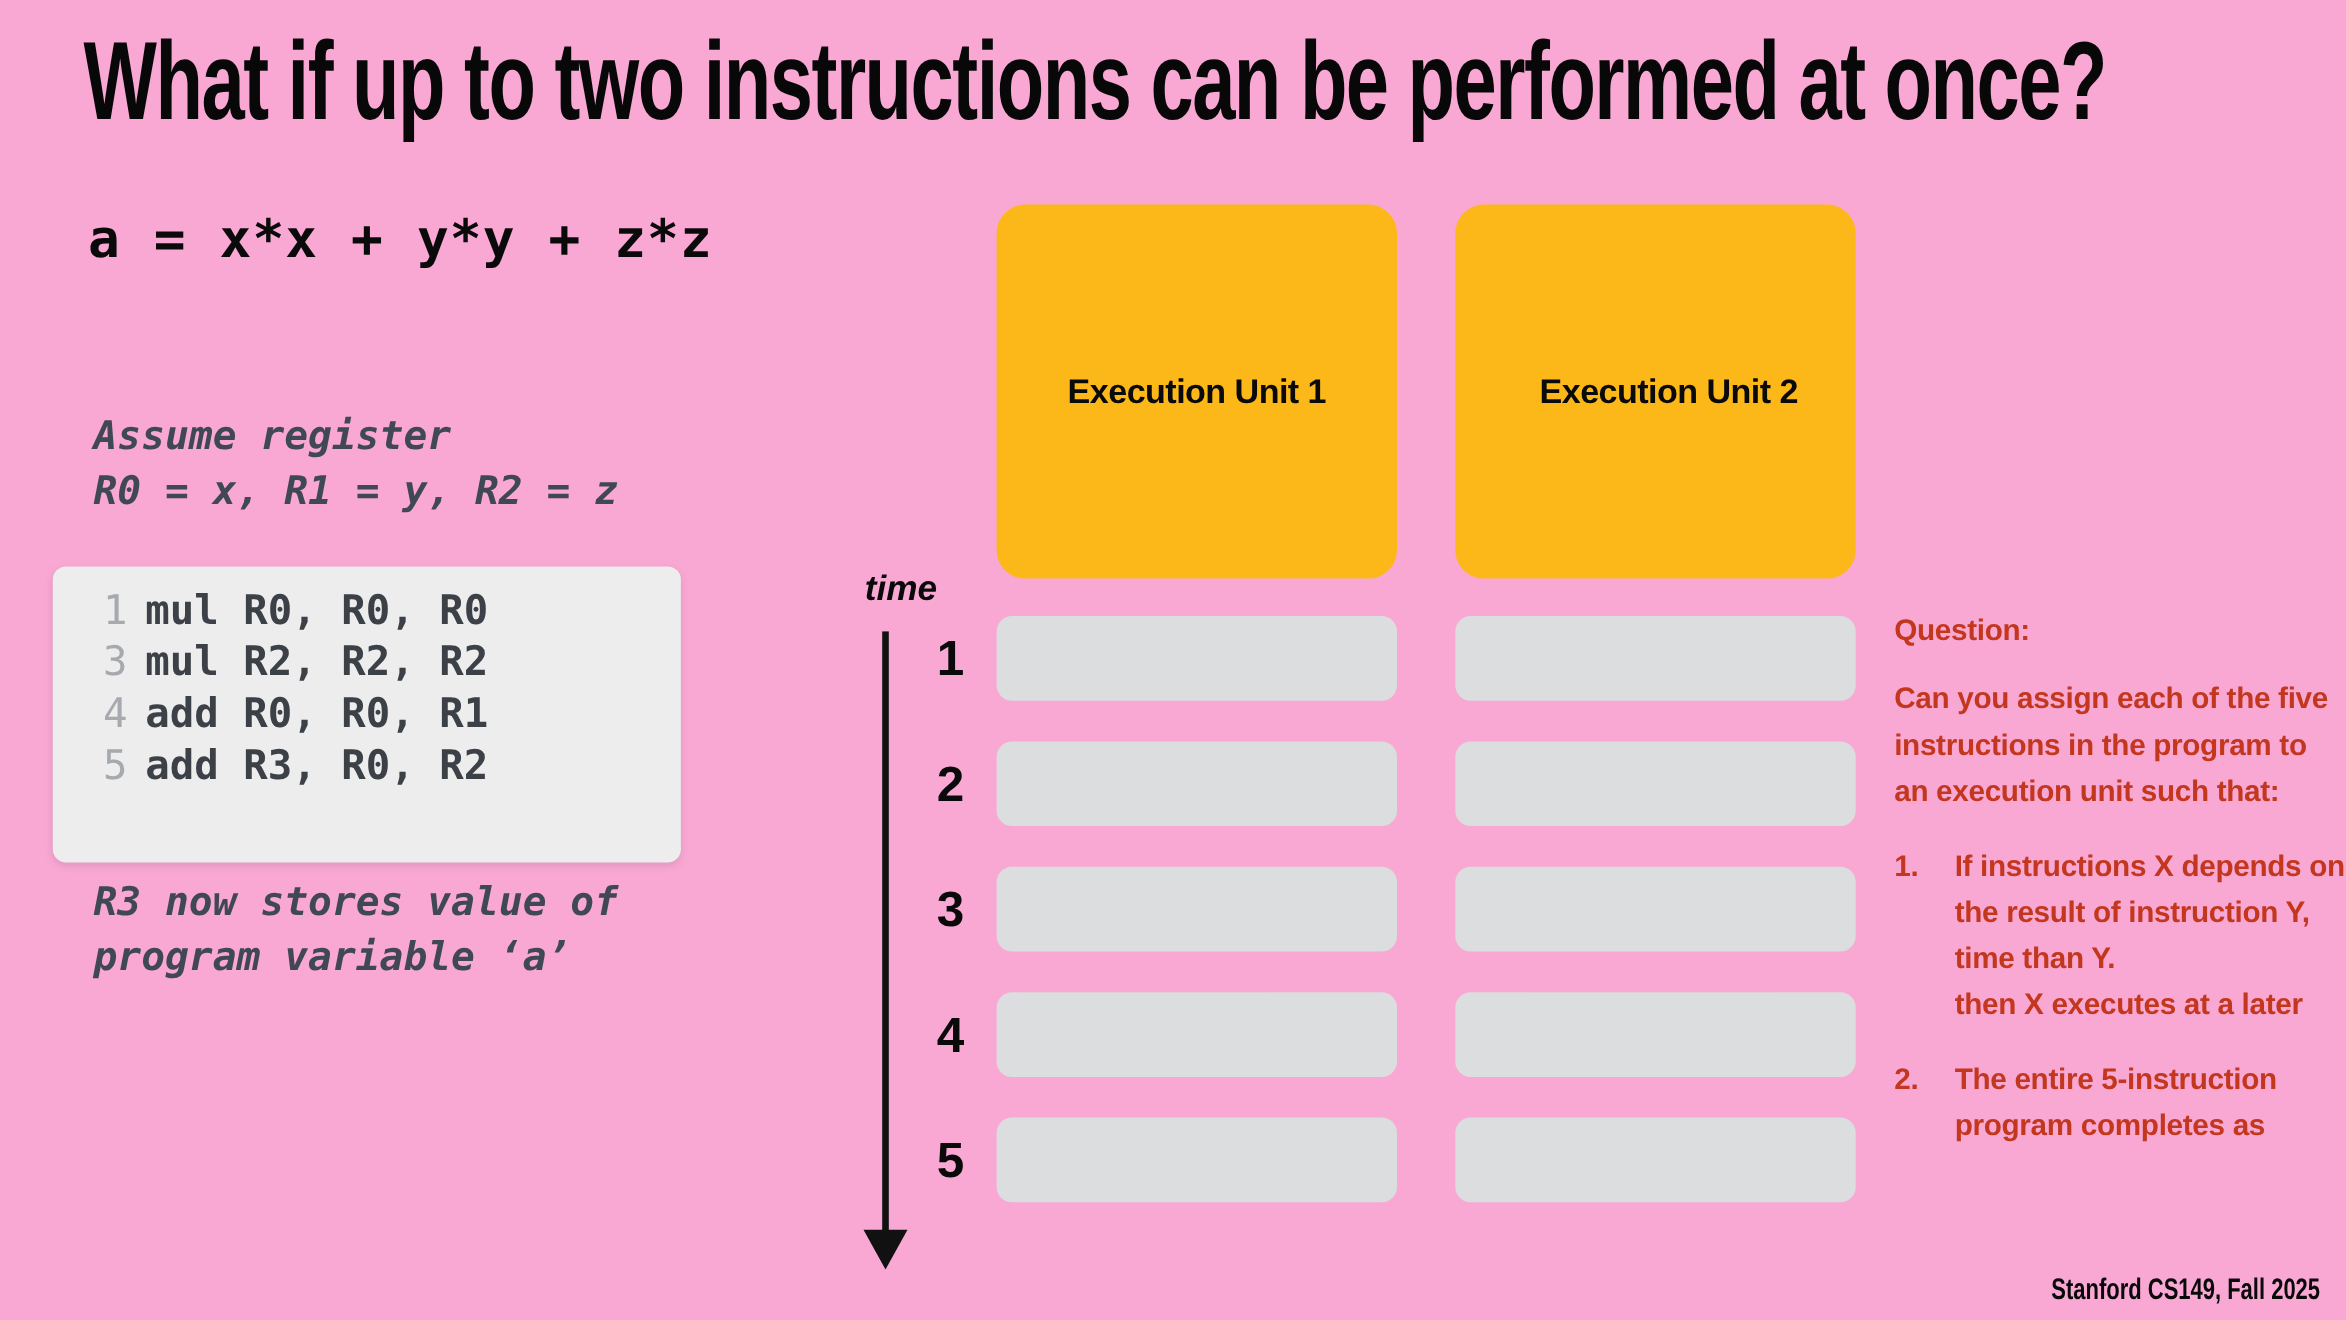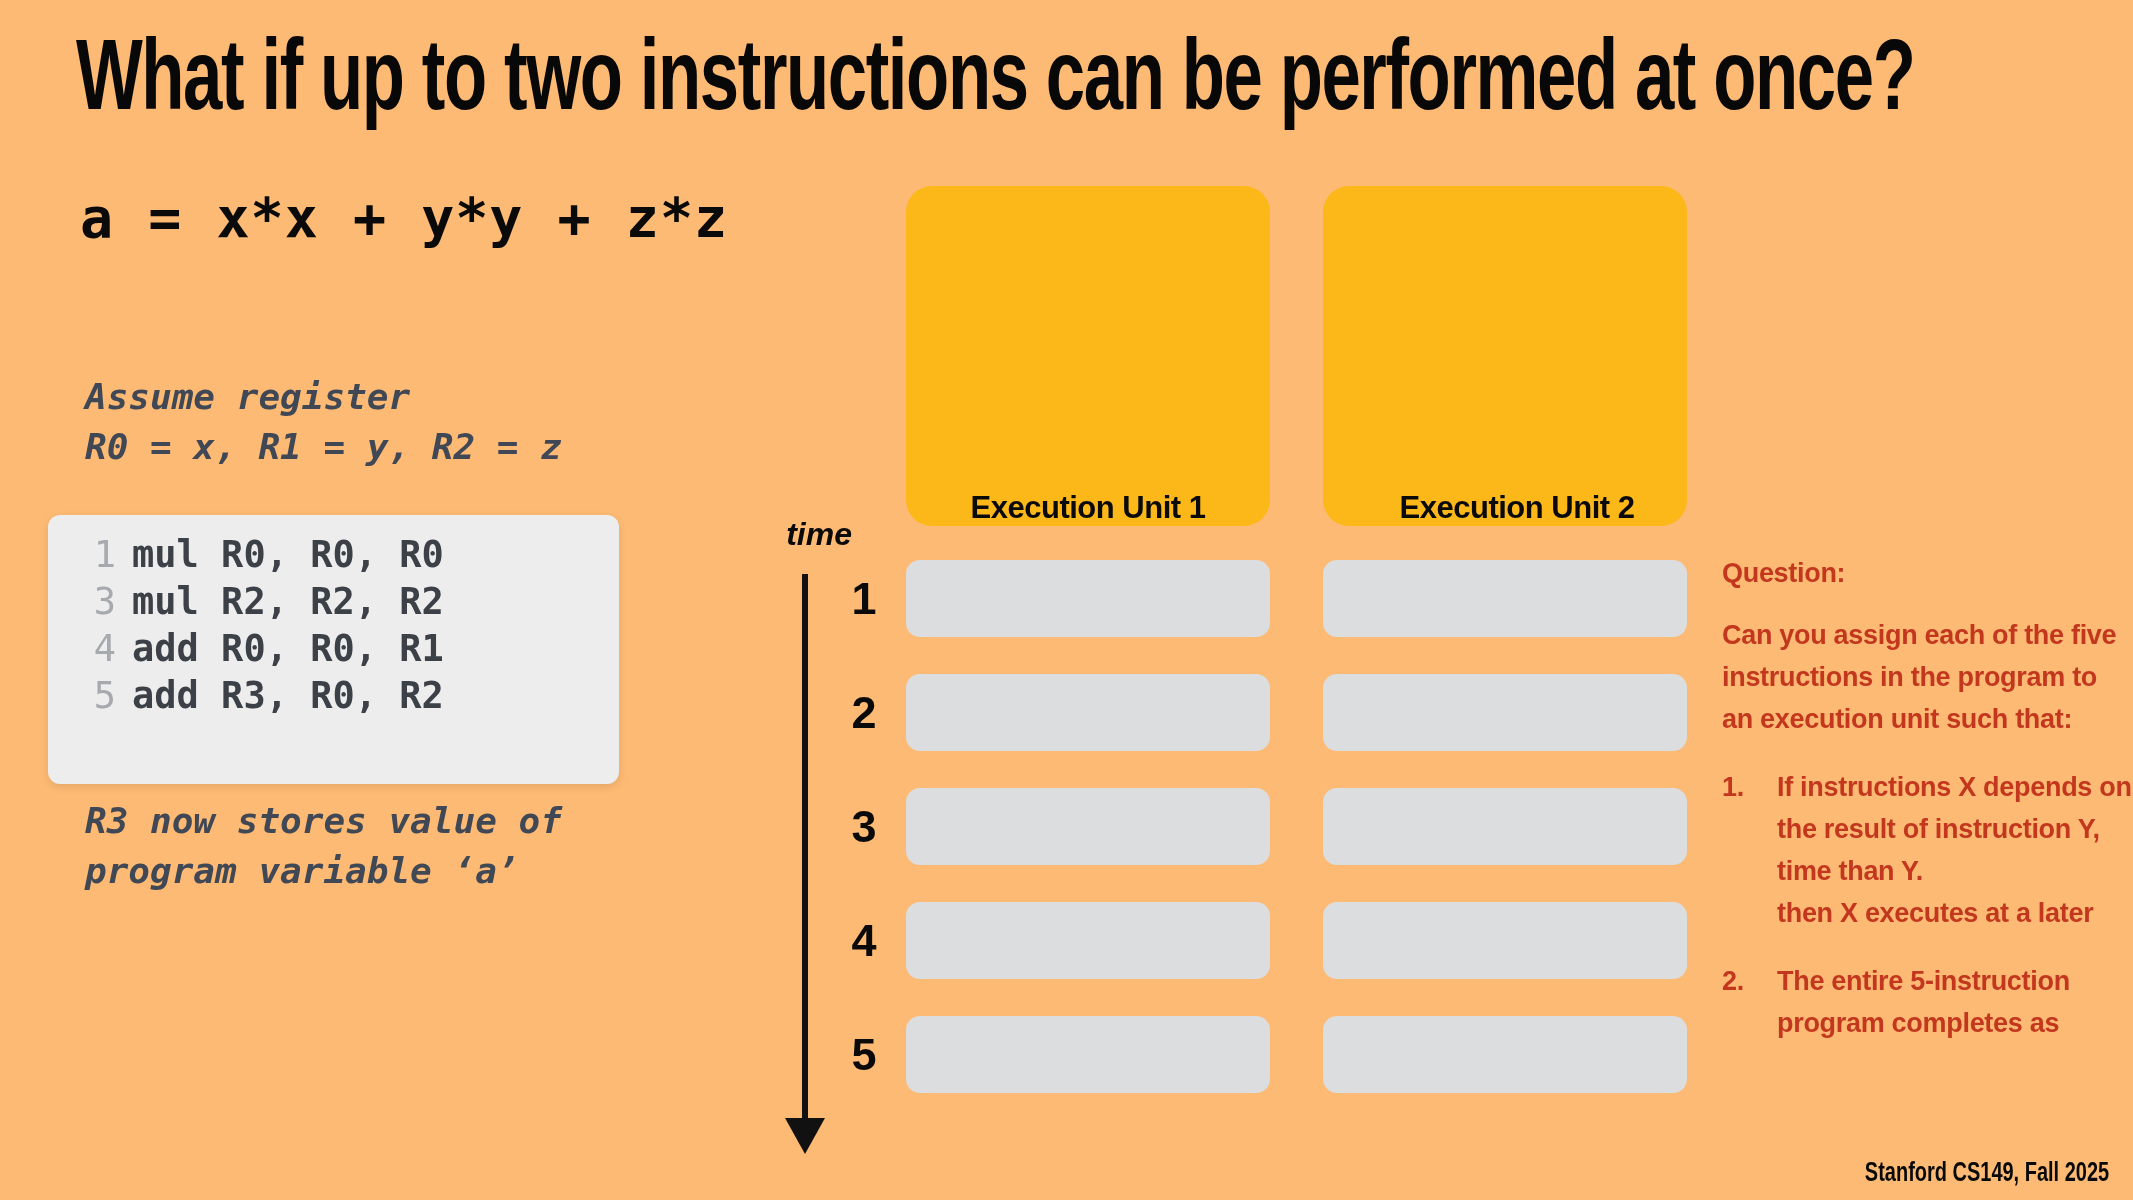--- a/index.html
+++ b/index.html
@@ -1,21 +1,21 @@
 <!DOCTYPE html>
 <html><head>
 <meta charset="utf-8">
 <style>
   * { margin: 0; padding: 0; box-sizing: border-box; }
   html, body { background: #ffffff; }
   .slide {
     position: relative;
     width: 2133px;
     height: 1200px;
-    background: #fdba74;
+    background: #f9a8d4;
     overflow: hidden;
     font-family: "Liberation Sans", sans-serif;
     color: #0a0a0a;
   }
   .title {
     position: absolute;
     left: 76px;
     top: 24px;
     font-size: 101px;
     line-height: 101px;
@@ -25,21 +25,21 @@
     transform: scaleX(0.70);
     transform-origin: left top;
     color: #080808;
   }
   .expression {
     position: absolute;
     left: 80px;
     top: 182px;
     font-family: "DejaVu Sans Mono", monospace;
     font-weight: bold;
-    font-size: 55px;
+    font-size: 48px;
     line-height: 72px;
     letter-spacing: 1px;
     white-space: nowrap;
     color: #0a0a0a;
   }
   .mono-note {
     position: absolute;
     left: 85px;
     font-family: "DejaVu Sans Mono", monospace;
     font-style: italic;
@@ -81,21 +81,21 @@
     font-weight: bold;
   }
   .unit-box {
     position: absolute;
     top: 186px;
     width: 364px;
     height: 340px;
     background: #fcb819;
     border-radius: 26px;
     display: flex;
-    align-items: flex-end;
+    align-items: center;
     justify-content: center;
   }
   .unit-box.u1 { left: 906px; }
   .unit-box.u2 { left: 1323px; padding-left: 24px; }
   .unit-label {
     font-size: 31px;
     font-weight: bold;
     letter-spacing: -0.5px;
     color: #0a0a0a;
     white-space: nowrap;

